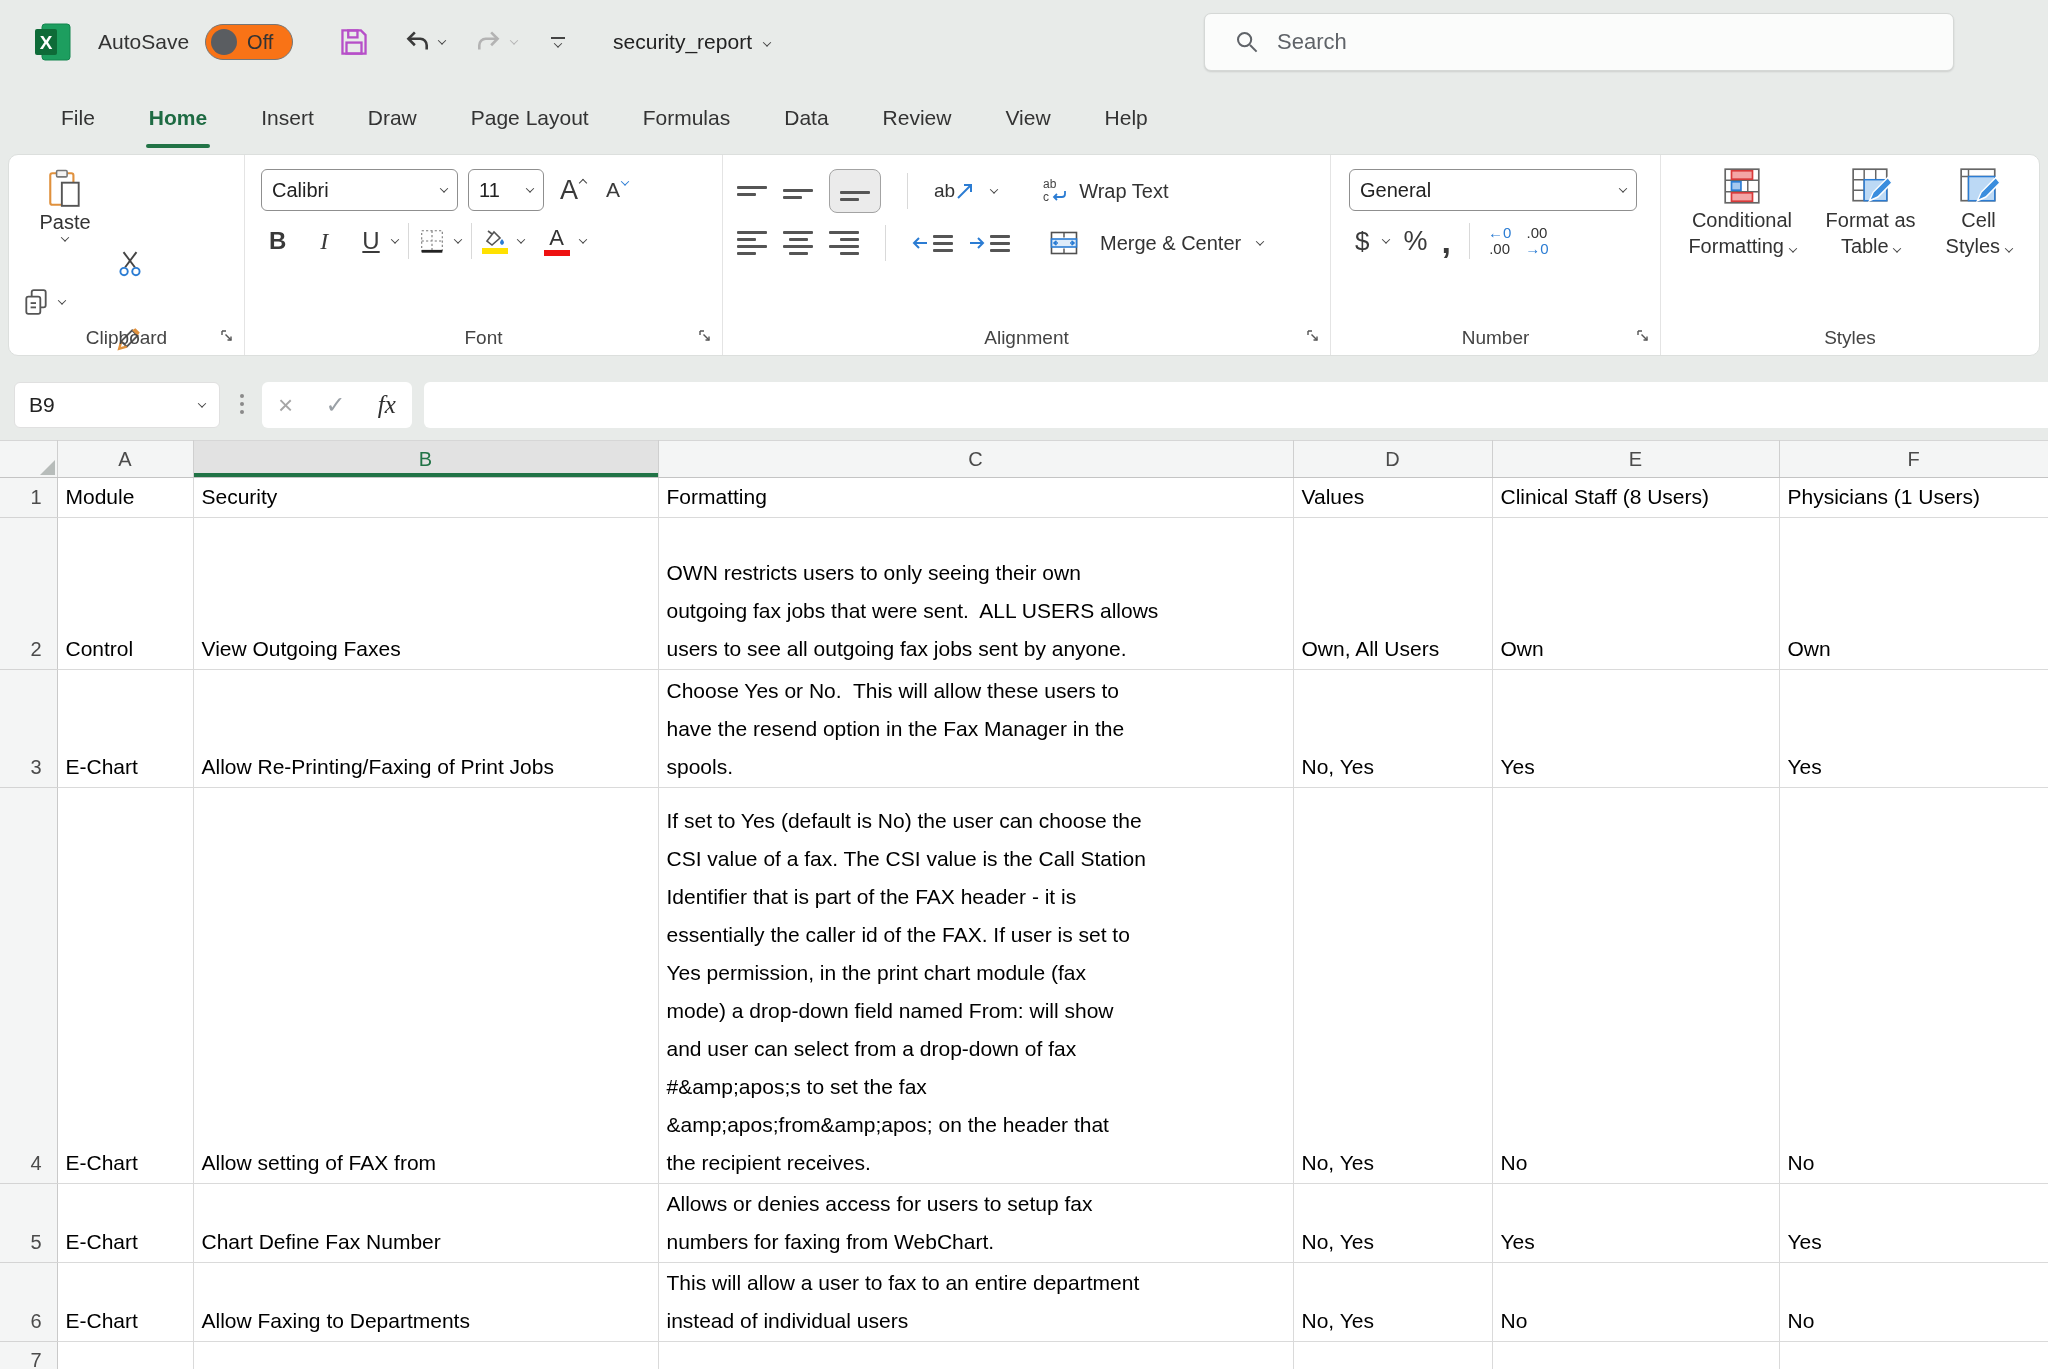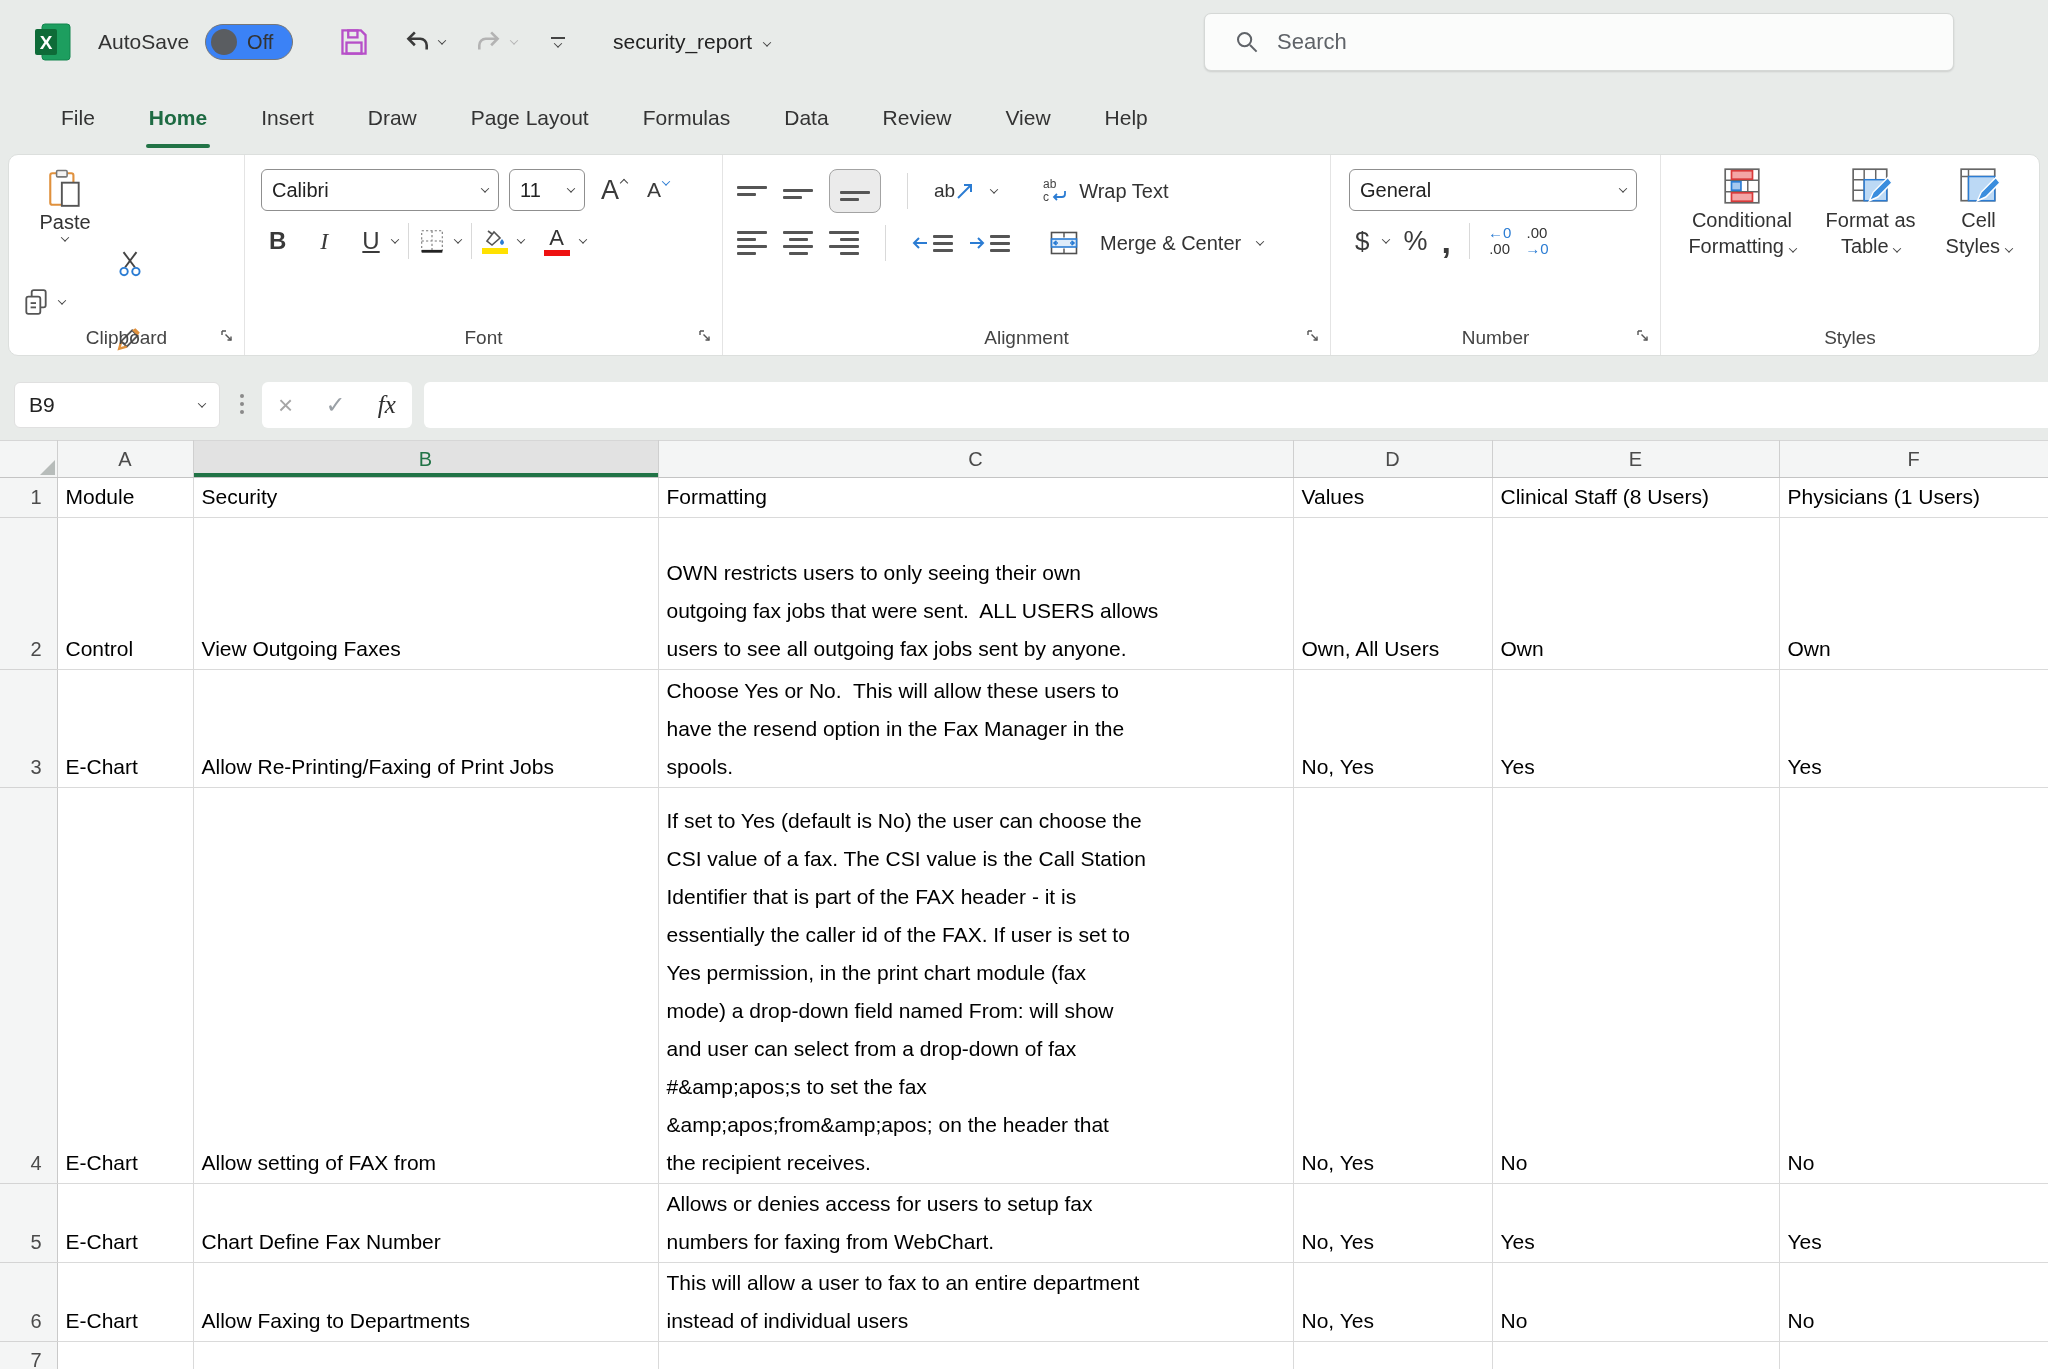--- a/index.html
+++ b/index.html
@@ -11,21 +11,21 @@
           border-bottom:2px solid #444; transform:rotate(45deg) translate(-1px,-1px); }
   .chev.small { width:6px; height:6px; border-width:1.5px; }
   .chev.gray { border-color:#b5b5b5; }
   .chev.blue { border-color:#2b7cd3; }
 
   
   .titlebar { height:84px; display:flex; align-items:center; position:relative; }
   .titlebar .logo { margin-left:34px; }
   .autosave-label { margin-left:26px; font-size:21px; color:#333; }
   .toggle { margin-left:16px; width:88px; height:36px; border:1px solid #767676; border-radius:18px;
-            background:#3b82f6; display:flex; align-items:center; cursor:pointer; }
+            background:#f97316; display:flex; align-items:center; cursor:pointer; }
   .toggle .knob { width:26px; height:26px; border-radius:50%; background:#5a5d61; margin-left:5px; }
   .toggle .state { margin-left:10px; font-size:20px; color:#333; }
   .qat-btn { margin-left:38px; display:flex; align-items:center; }
   .title-name { margin-left:48px; font-size:21px; color:#222; }
   .title-chev { margin-left:12px; }
   .search-wrap { position:absolute; left:1204px; top:13px; width:750px; height:58px; background:#fbfcfb;
                  border:1px solid #d5d8d6; border-radius:7px; box-shadow:0 1px 2px rgba(0,0,0,.12);
                  display:flex; align-items:center; }
   .search-wrap svg { margin-left:30px; }
   .search-wrap input { border:none; outline:none; background:transparent; font-size:22px; color:#333;
@@ -236,21 +236,21 @@
         <path d="M2 2 H6 M2 2 V6"></path>
             <path d="M5.5 5.5 L11 11"></path>
             <path d="M11 7.5 V11 H7.5"></path>
       </svg>
     </span>
   </div>
 
   <div class="rgroup" style="width:478px; padding-left:16px;">
     <div class="rows2">
       <div class="rrow" style="gap:10px;">
-        <div class="combo" style="width:238px;">
+        <div class="combo" style="width:197px;">
           <span>Calibri</span>
           <i class="chev small"></i>
         </div>
         <div class="combo" style="width:76px;">
           <span>11</span>
           <i class="chev small"></i>
         </div>
         <span class="iconbtn" style="margin-left:6px;">
           <span class="fbtn" style="font-size:27px;">A</span>
           <i class="chev small" style="transform:rotate(-135deg); margin:-14px 0 0 2px;"></i>

